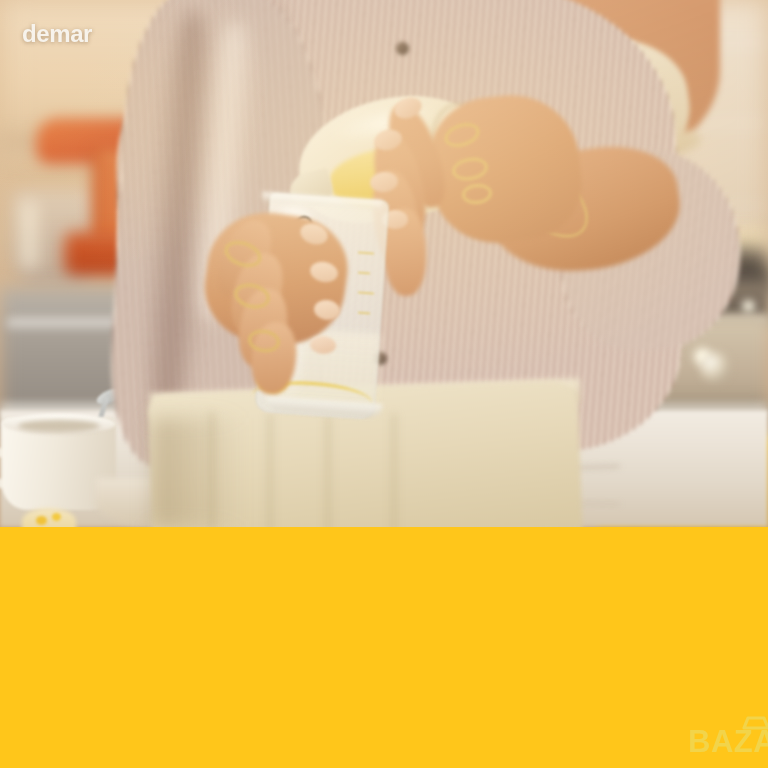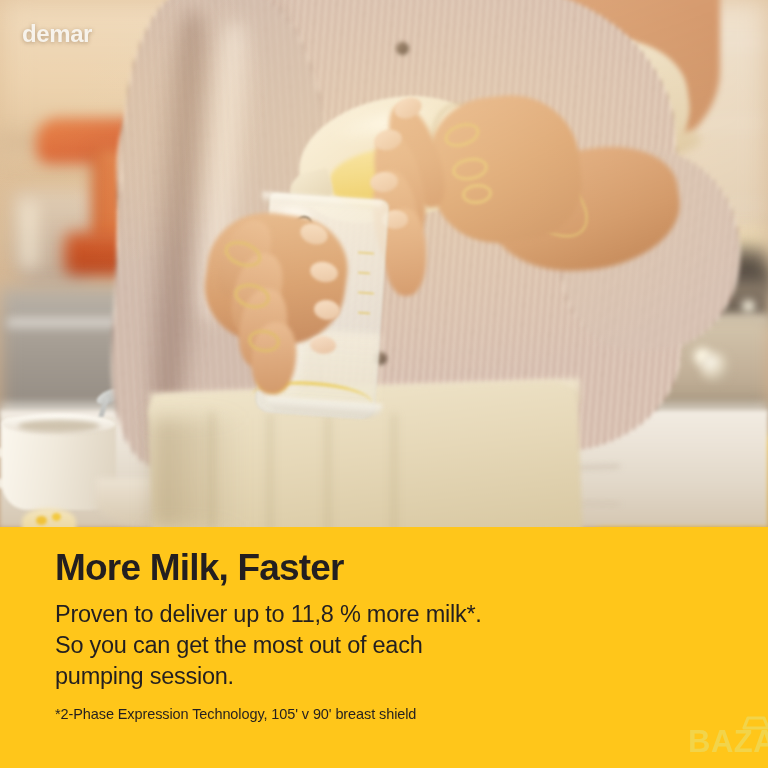--- a/index.html
+++ b/index.html
@@ -705,27 +705,20 @@
     <div class="ph ring-l" id="ring-l1"></div>
     <div class="ph ring-l" id="ring-l2"></div>
     <div class="ph ring-l" id="ring-l3"></div>
 
     <div class="ph" id="warm-overlay"></div>
   </div>
 
   <div id="demar">demar</div>
 
   <div id="panel">
-    <div id="panel-text">
-      <div id="headline">More Milk, Faster</div>
-      <div id="subcopy">Proven to deliver up to 11,8 % more milk*.
-So you can get the most out of each
-pumping session.</div>
-    </div>
-    <div id="footnote">*2-Phase Expression Technology, 105' v 90' breast shield</div>
   </div>
 
 
   <div id="bazar">
     <svg width="116" height="48" viewBox="0 0 116 48">
       <path d="M62 6 L78 6 L82 16 L58 16 Z" fill="none" stroke="#f2d44a" stroke-width="3.2" stroke-linejoin="round"></path>
       <text id="bazar-text" x="2" y="40" font-family="Liberation Sans, sans-serif" font-size="31" font-weight="700" fill="#f2d44a" letter-spacing="0.5">BAZAR</text>
     </svg>
   </div>
 

